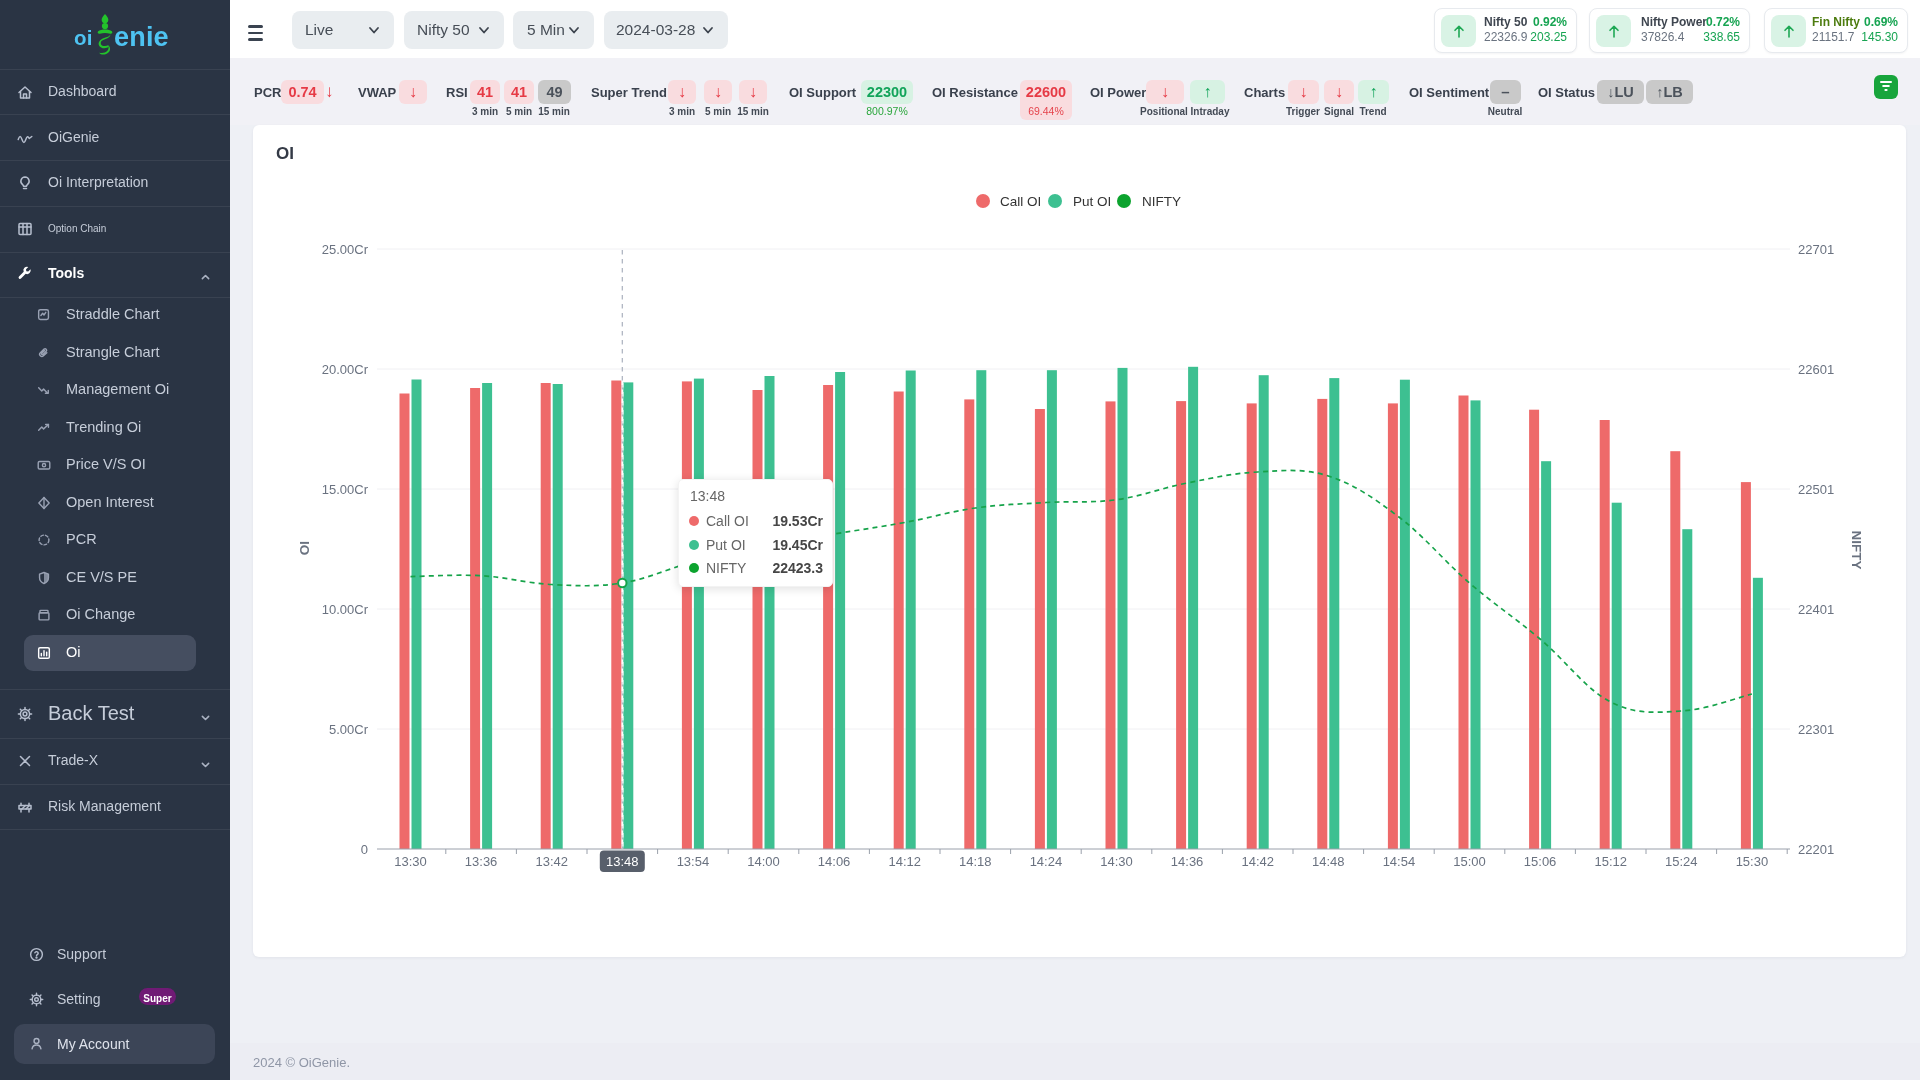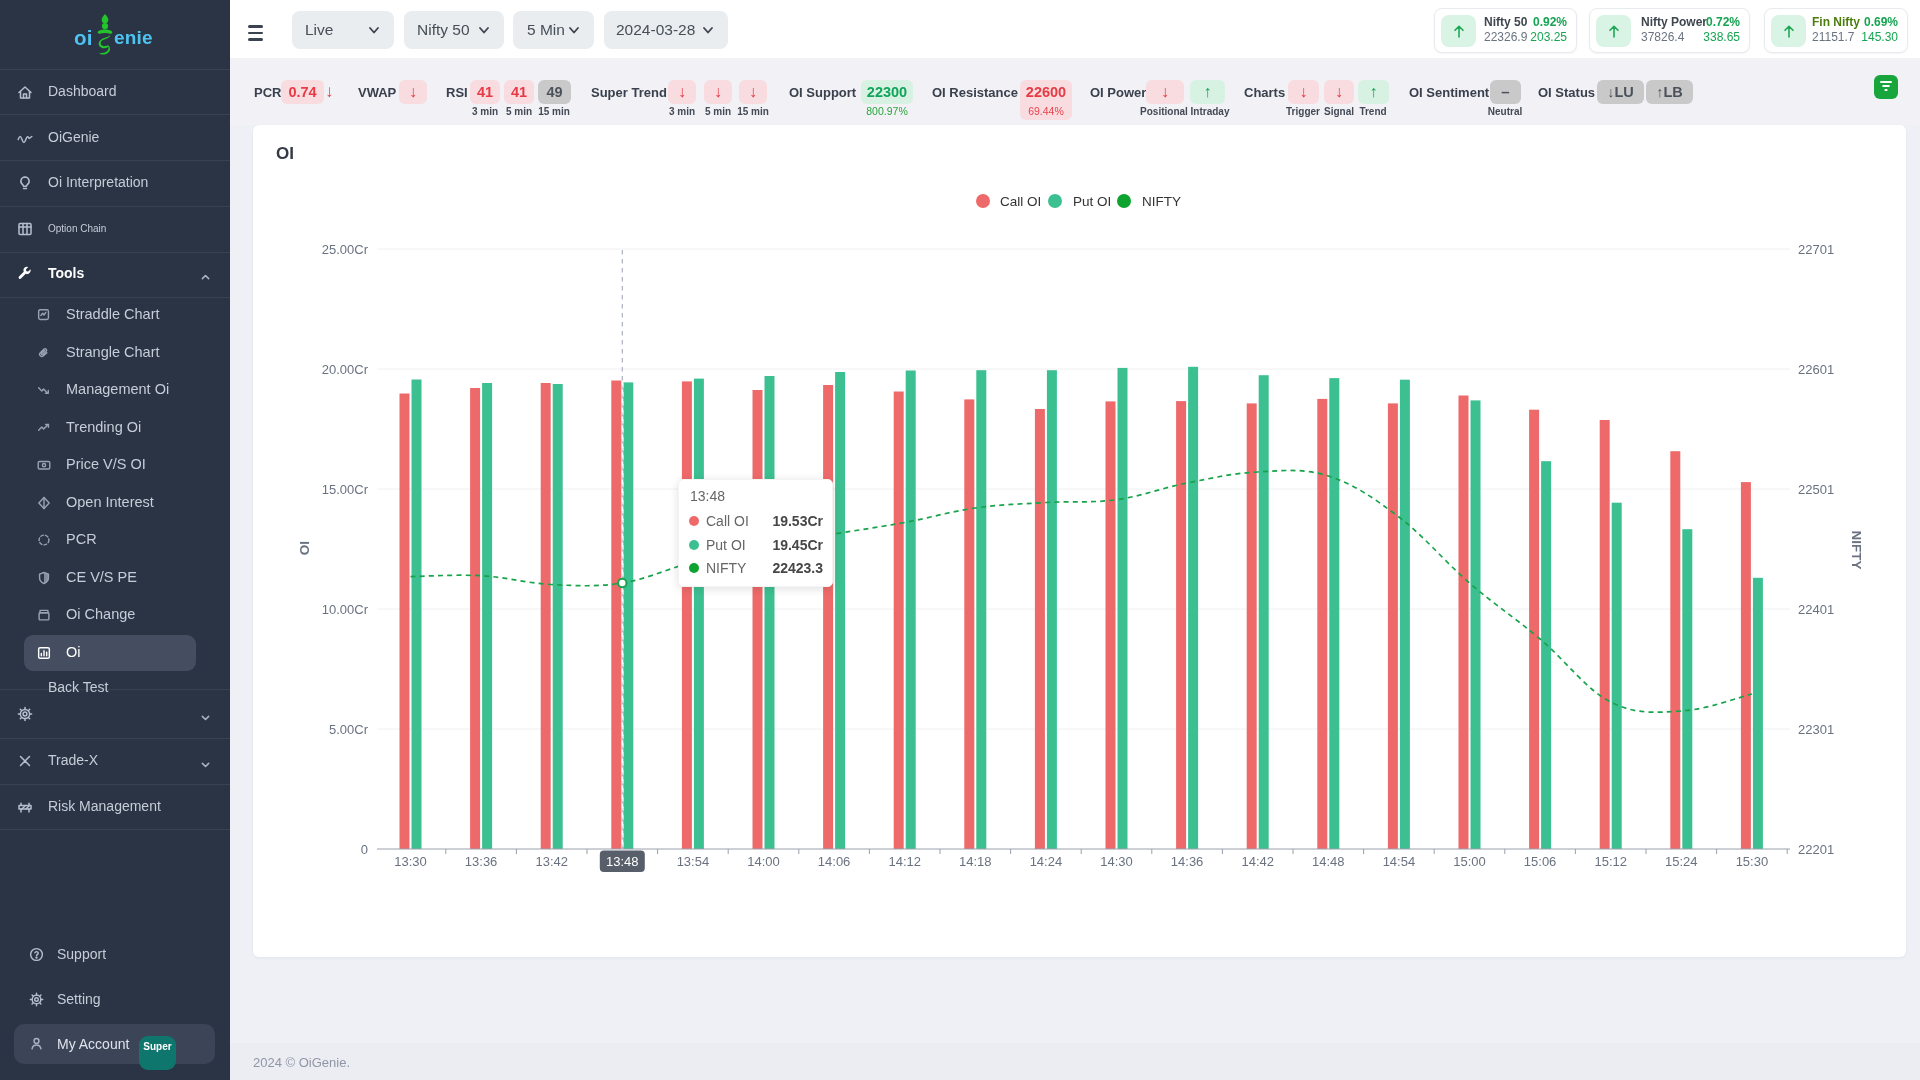--- a/index.html
+++ b/index.html
@@ -235,21 +235,21 @@
 <span style="position:absolute;left:706px;top:537.5px;font-size:14px;color:#666;line-height:15px;z-index:4">Put OI</span>
 <span style="position:absolute;left:678px;top:537.5px;width:145px;text-align:right;font-size:14px;font-weight:bold;color:#464646;line-height:15px;z-index:4">19.45Cr</span>
 <div style="position:absolute;left:689px;top:563px;width:10px;height:10px;border-radius:50%;background:#0ca32e;z-index:4"></div>
 <span style="position:absolute;left:706px;top:561px;font-size:14px;color:#666;line-height:15px;z-index:4">NIFTY</span>
 <span style="position:absolute;left:678px;top:561px;width:145px;text-align:right;font-size:14px;font-weight:bold;color:#464646;line-height:15px;z-index:4">22423.3</span>
 <div style="position:absolute;left:230px;top:1043px;width:1690px;height:37px;background:#ecedf3"></div>
 <span style="position:absolute;left:253px;top:1056px;font-size:13px;color:#8f96a6;line-height:14px">2024 © OiGenie.</span>
 <div style="position:absolute;left:0;top:0;width:230px;height:1080px;background:#2a3444;z-index:5">
 <div style="position:absolute;left:0;top:0;width:230px;height:69px">
 <span style="position:absolute;left:74px;top:27px;font-size:20.5px;font-weight:bold;color:#4ec3f2;letter-spacing:0.2px;line-height:21px">oi</span>
-<span style="position:absolute;left:114px;top:27px;font-size:19px;font-weight:bold;color:#4ec3f2;letter-spacing:0.2px;line-height:21px">enie</span>
+<span style="position:absolute;left:114px;top:27px;font-size:27px;font-weight:bold;color:#4ec3f2;letter-spacing:0.2px;line-height:21px">enie</span>
 <svg width="18" height="42" viewBox="0 0 18 43" style="position:absolute;left:96px;top:14px">
         <path d="M9 0 C11.2 2.6 13 4.4 12.3 7 C11.8 8.8 10.5 9.8 9 9.8 C7.5 9.8 6.2 8.8 5.7 7 C5 4.4 6.8 2.6 9 0z" fill="#23c32b"></path>
         <circle cx="9" cy="12.3" r="3.2" fill="#23c32b"></circle>
         <path d="M2 17.6 C4.8 15.2 13.2 15.2 16 17.6 C17.2 18.8 16 20.6 14.3 20.1 C10.8 19.1 7.2 19.1 3.7 20.1 C2 20.6 0.8 18.8 2 17.6z" fill="#23c32b"></path>
         <path d="M14.5 21 C14.8 26 4.6 25.2 4.6 29.6 C4.6 33 9.6 33.6 12.2 32 L13 33.4 C10.5 36 4.4 35.6 2.9 32.2 C1.4 28.8 4.4 25.9 8 24.6 C11 23.5 13.6 23.2 14.5 21z" fill="#23c32b"></path>
         <path d="M12.2 32 C15.8 34.6 14.4 39.8 9.6 41.2 C6.8 42 4.2 41.4 3 39.6 C6.2 40.4 9.6 39.8 11.2 38 C12.8 36.2 13 33.8 12.2 32z" fill="#23c32b"></path>
       </svg>
 </div>
 <div style="position:absolute;left:0;top:68.5px;width:230px;height:1px;background:rgba(255,255,255,0.07)"></div>
 <div style="position:absolute;left:16px;top:82.5px"><svg width="18" height="18" viewBox="0 0 18 18" fill="none" stroke="#b6bece" stroke-width="1.5" stroke-linecap="round" stroke-linejoin="round" style="color:#b6bece">
@@ -332,21 +332,21 @@
         <rect x="3" y="3" width="12" height="12" rx="1.6"></rect>
         <path d="M6 12V9.5M9 12V6.5M12 12V8"></path>
       </svg></div>
     <span style="position:absolute;left:66px;top:644.5px;font-size:14.5px;color:#ffffff;line-height:15px">Oi</span>
 <div style="position:absolute;left:0;top:689px;width:230px;height:1px;background:rgba(255,255,255,0.07)"></div>
 <div style="position:absolute;left:16px;top:705px"><svg width="18" height="18" viewBox="0 0 18 18" fill="none" stroke="#b6bece" stroke-width="1.5" stroke-linecap="round" stroke-linejoin="round" style="color:#b6bece">
         <circle cx="9" cy="9" r="1.9"></circle>
         <circle cx="9" cy="9" r="4.6"></circle>
         <path d="M9 2.4v2M9 13.6v2M2.4 9h2M13.6 9h2M4.3 4.3l1.5 1.5M12.2 12.2l1.5 1.5M4.3 13.7l1.5-1.5M12.2 5.8l1.5-1.5"></path>
       </svg></div>
-    <span style="position:absolute;left:48px;top:680px;font-size:14px;font-weight:normal;color:#c6cdd9;line-height:15px">Back Test</span>
+    <span style="position:absolute;left:48px;top:706px;font-size:20px;font-weight:normal;color:#c6cdd9;line-height:15px">Back Test</span>
     <div style="position:absolute;left:200px;top:709px"><svg width="11" height="11" viewBox="0 0 14 12" fill="none" stroke="#aab2c2" stroke-width="2" stroke-linecap="round" stroke-linejoin="round">
         <path d="M3 4.5 7 8.5l4-4"></path>
       </svg></div>
 <div style="position:absolute;left:0;top:737.5px;width:230px;height:1px;background:rgba(255,255,255,0.07)"></div>
 <div style="position:absolute;left:16px;top:752px"><svg width="18" height="18" viewBox="0 0 18 18" fill="none" stroke="#b6bece" stroke-width="1.5" stroke-linecap="round" stroke-linejoin="round" style="color:#b6bece">
         <path d="M4.5 4.5l9 9M13.5 4.5l-9 9"></path>
       </svg></div>
     <span style="position:absolute;left:48px;top:753px;font-size:14px;font-weight:normal;color:#c6cdd9;line-height:15px">Trade-X</span>
     <div style="position:absolute;left:200px;top:756px"><svg width="11" height="11" viewBox="0 0 14 12" fill="none" stroke="#aab2c2" stroke-width="2" stroke-linecap="round" stroke-linejoin="round">
         <path d="M3 4.5 7 8.5l4-4"></path>
@@ -369,13 +369,13 @@
         <circle cx="9" cy="9" r="4.6"></circle>
         <path d="M9 2.4v2M9 13.6v2M2.4 9h2M13.6 9h2M4.3 4.3l1.5 1.5M12.2 12.2l1.5 1.5M4.3 13.7l1.5-1.5M12.2 5.8l1.5-1.5"></path>
       </svg></div>
     <span style="position:absolute;left:57px;top:992px;font-size:14px;color:#c6cdd9;line-height:15px">Setting</span>
 <div style="position:absolute;left:14px;top:1024px;width:201px;height:40px;background:#3c4557;border-radius:10px"></div>
 <div style="position:absolute;left:28px;top:1035px"><svg width="17" height="17" viewBox="0 0 18 18" fill="none" stroke="#aab2c2" stroke-width="1.5" stroke-linecap="round" stroke-linejoin="round" style="color:#aab2c2">
         <circle cx="9" cy="6.3" r="2.6"></circle>
         <path d="M4.3 14.6c.5-2.6 2.3-4 4.7-4s4.2 1.4 4.7 4"></path>
       </svg></div>
 <span style="position:absolute;left:57px;top:1037px;font-size:14px;color:#dfe3ec;line-height:15px">My Account</span>
-<div style="position:absolute;left:139px;top:1036px;width:37px;height:34px;background:#0f766e;border-radius:9px;text-align:center"><span style="font-size:10px;font-weight:bold;color:#fff;line-height:17px">Super</span></div>
+<div style="position:absolute;left:139px;top:988px;width:37px;height:17px;background:#701a75;border-radius:9px;text-align:center"><span style="font-size:10px;font-weight:bold;color:#fff;line-height:17px">Super</span></div>
 </div>
 </body></html>

